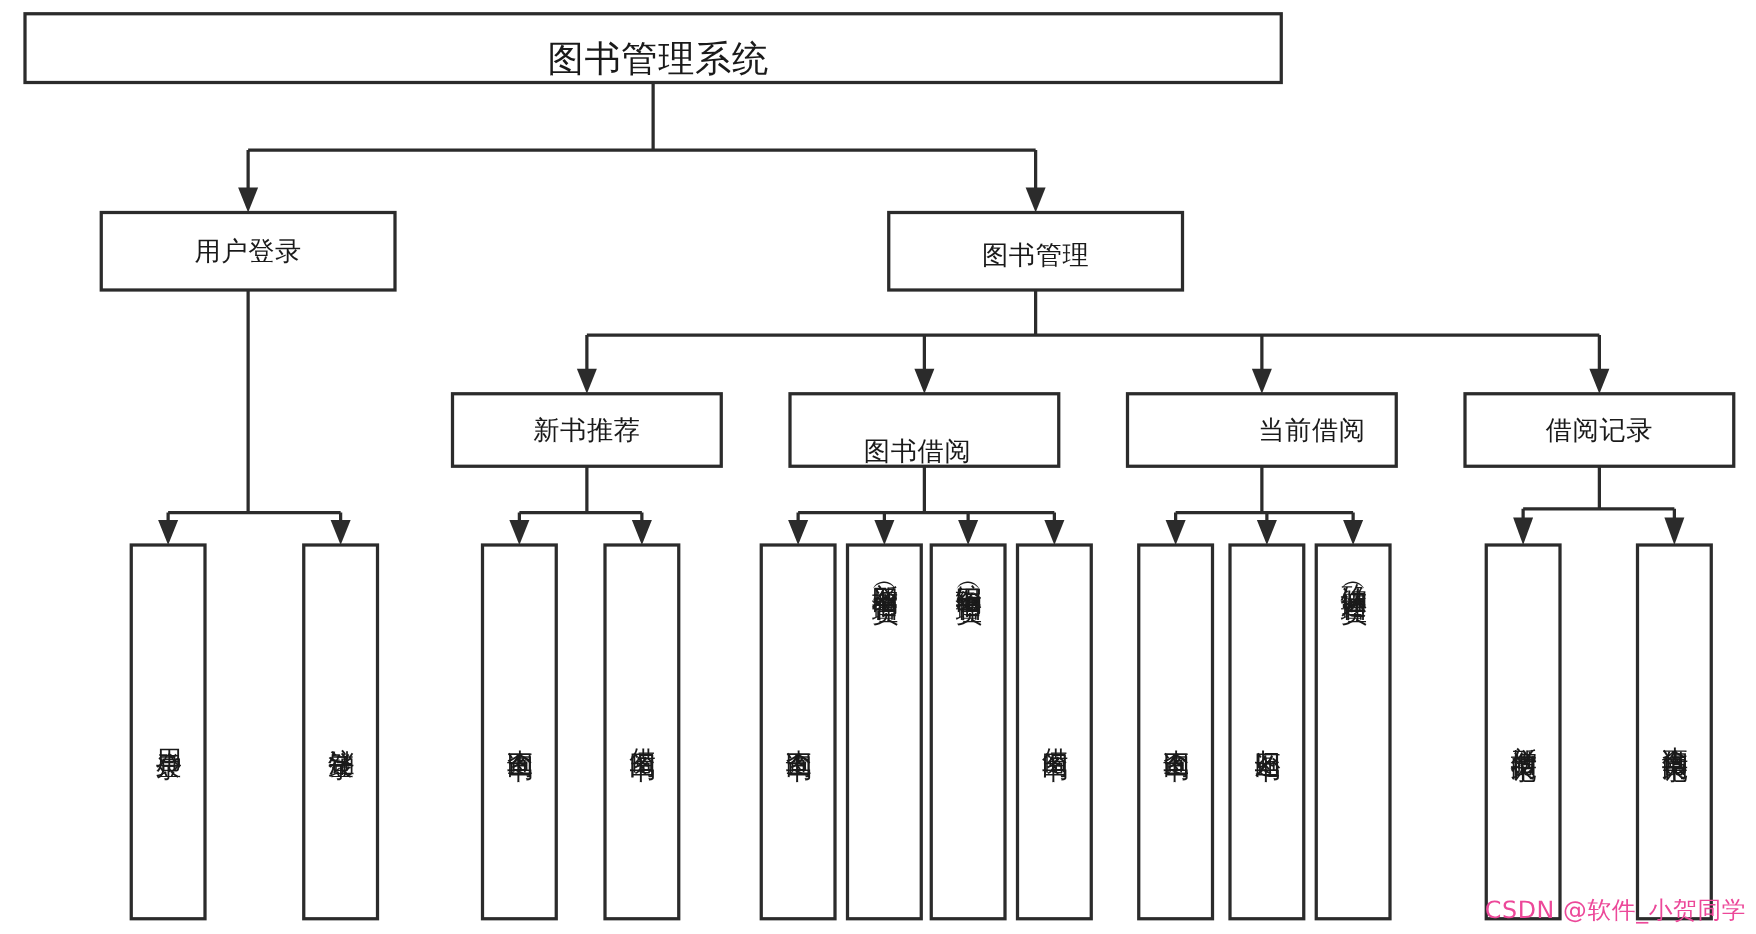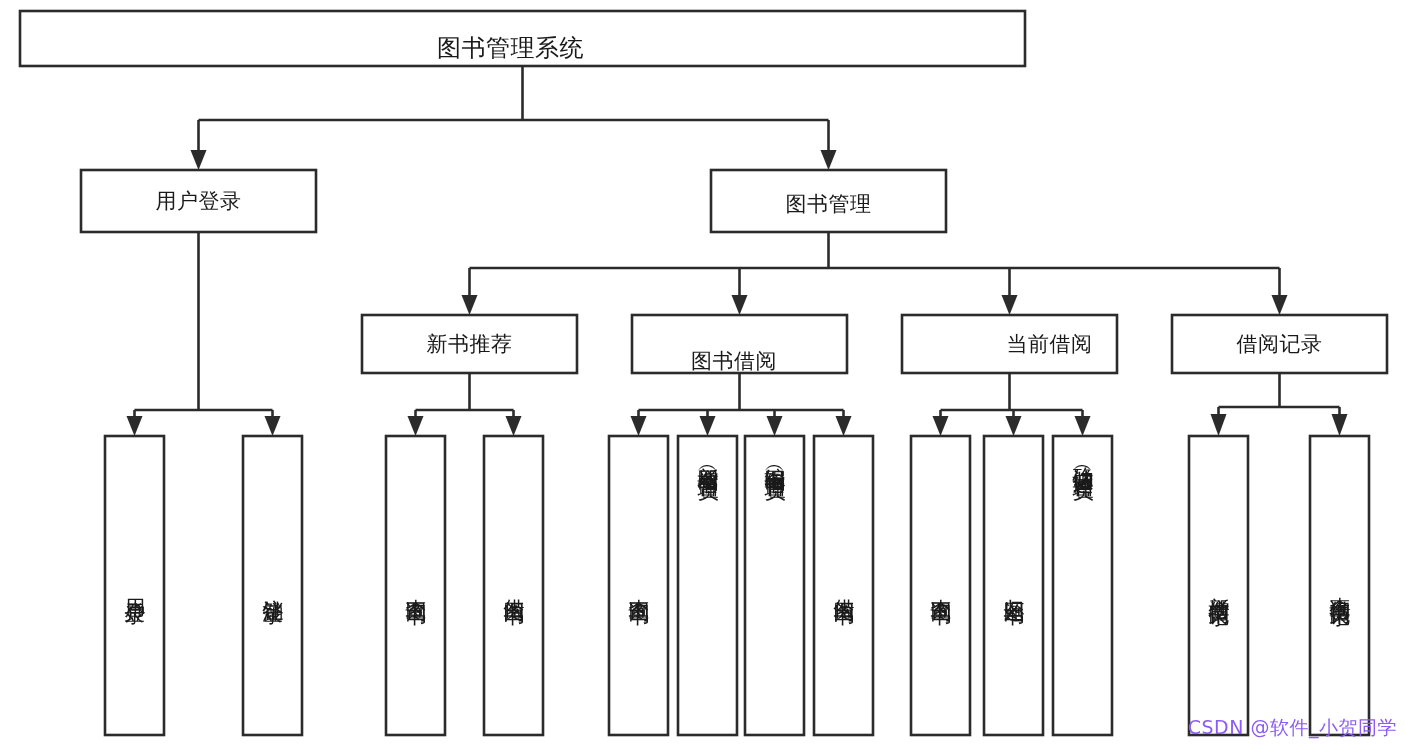--- a/index.html
+++ b/index.html
@@ -63,21 +63,21 @@
     text-orientation: upright;
     letter-spacing: 2px;
     line-height: 1;
     pointer-events: none;
   }
   #watermark {
     position: absolute;
     right: 8px;
     bottom: 6px;
     font-size: 19px;
-    color: #8b5cf6;
+    color: #ec4899;
     letter-spacing: 0.5px;
     white-space: nowrap;
     pointer-events: none;
     margin-top: 18px;
   }
 </style>
 </head>
 <body>
 
 <div id="diagram-root">
@@ -175,21 +175,21 @@
     <rect class="node-box" x="678" y="436" width="59" height="299"></rect>
     <rect class="node-box" x="745" y="436" width="59" height="299"></rect>
     <rect class="node-box" x="814" y="436" width="59" height="299"></rect>
     <rect class="node-box" x="911" y="436" width="59" height="299"></rect>
     <rect class="node-box" x="984" y="436" width="59" height="299"></rect>
     <rect class="node-box" x="1053" y="436" width="59" height="299"></rect>
     <rect class="node-box" x="1189" y="436" width="59" height="299"></rect>
     <rect class="node-box" x="1310" y="436" width="59" height="299"></rect>
   </svg>
 
-  <div class="node-label-h" style="left:8px; top:11px; width:1005px; height:73px; font-size:24px;">图书管理系统</div>
+  <div class="node-label-h" style="left:24px; top:11px; width:1005px; height:73px; font-size:29px;">图书管理系统</div>
 
   <div class="node-label-h" style="left:81px; top:170px; width:235px; height:62px;">用户登录</div>
   <div class="node-label-h" style="left:711px; top:170px; width:235px; height:68px;">图书管理</div>
 
   <div class="node-label-h" style="left:362px; top:315px; width:215px; height:58px;border-radius:16px;">新书推荐</div>
   <div class="node-label-h" style="left:632px; top:332px; width:204px; height:58px;">图书借阅</div>
   <div class="node-label-h" style="left:902px; top:315px; width:215px; height:58px;padding-left:40px;">当前借阅</div>
   <div class="node-label-h" style="left:1172px; top:315px; width:215px; height:58px;">借阅记录</div>
 
   <div class="node-label-v" style="left:105px; top:436px; width:59px; height:299px;">用户登录</div>

